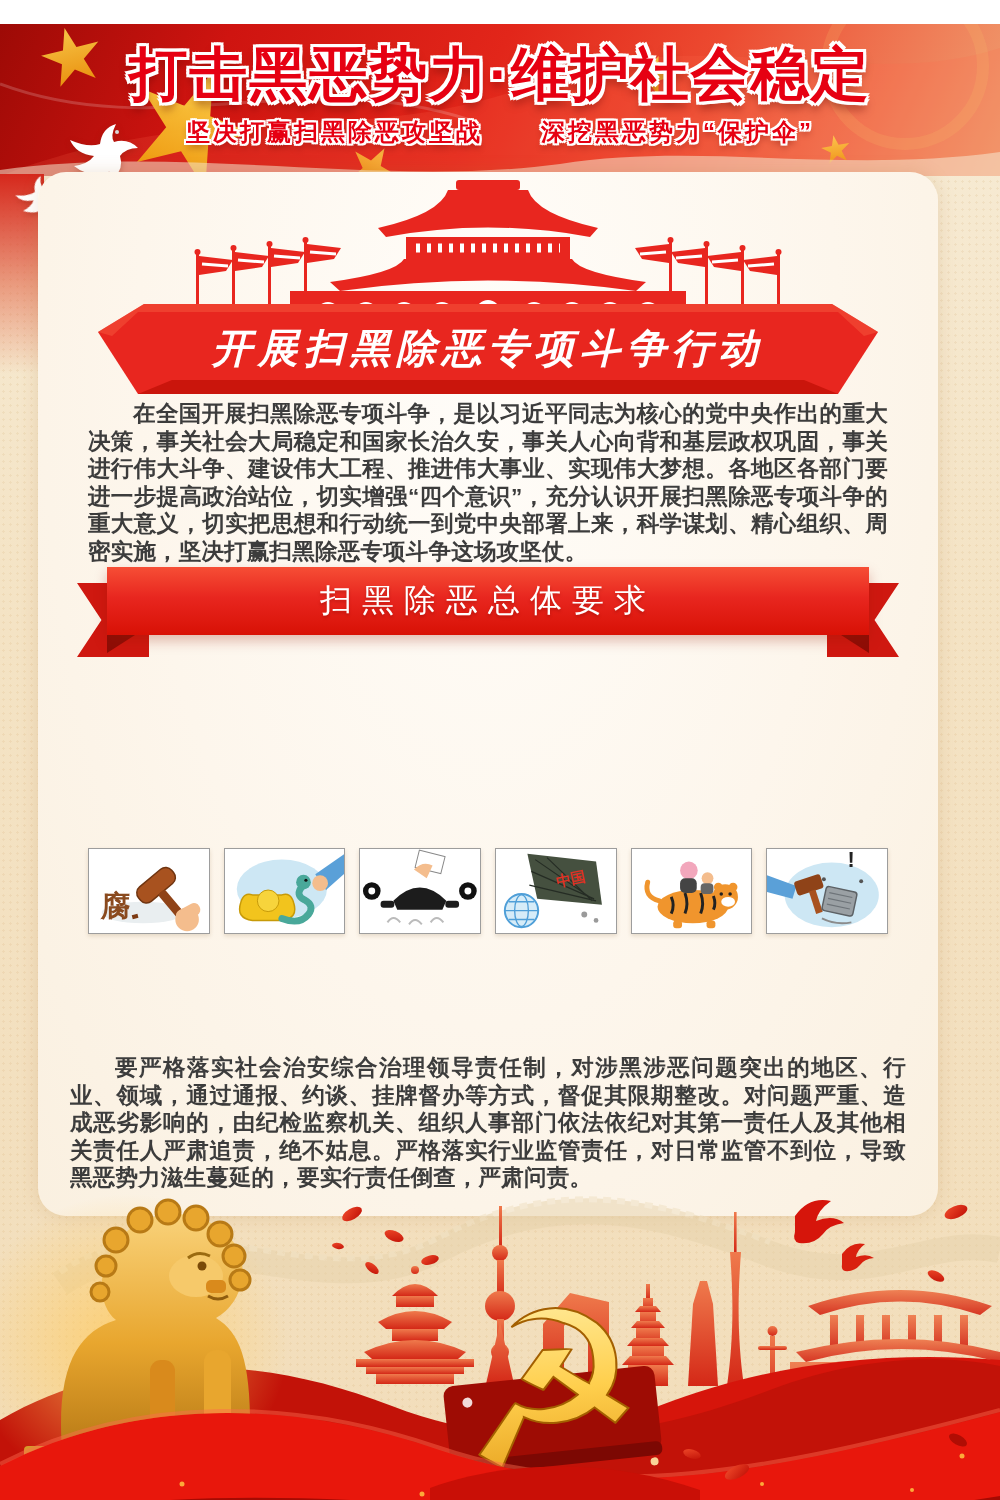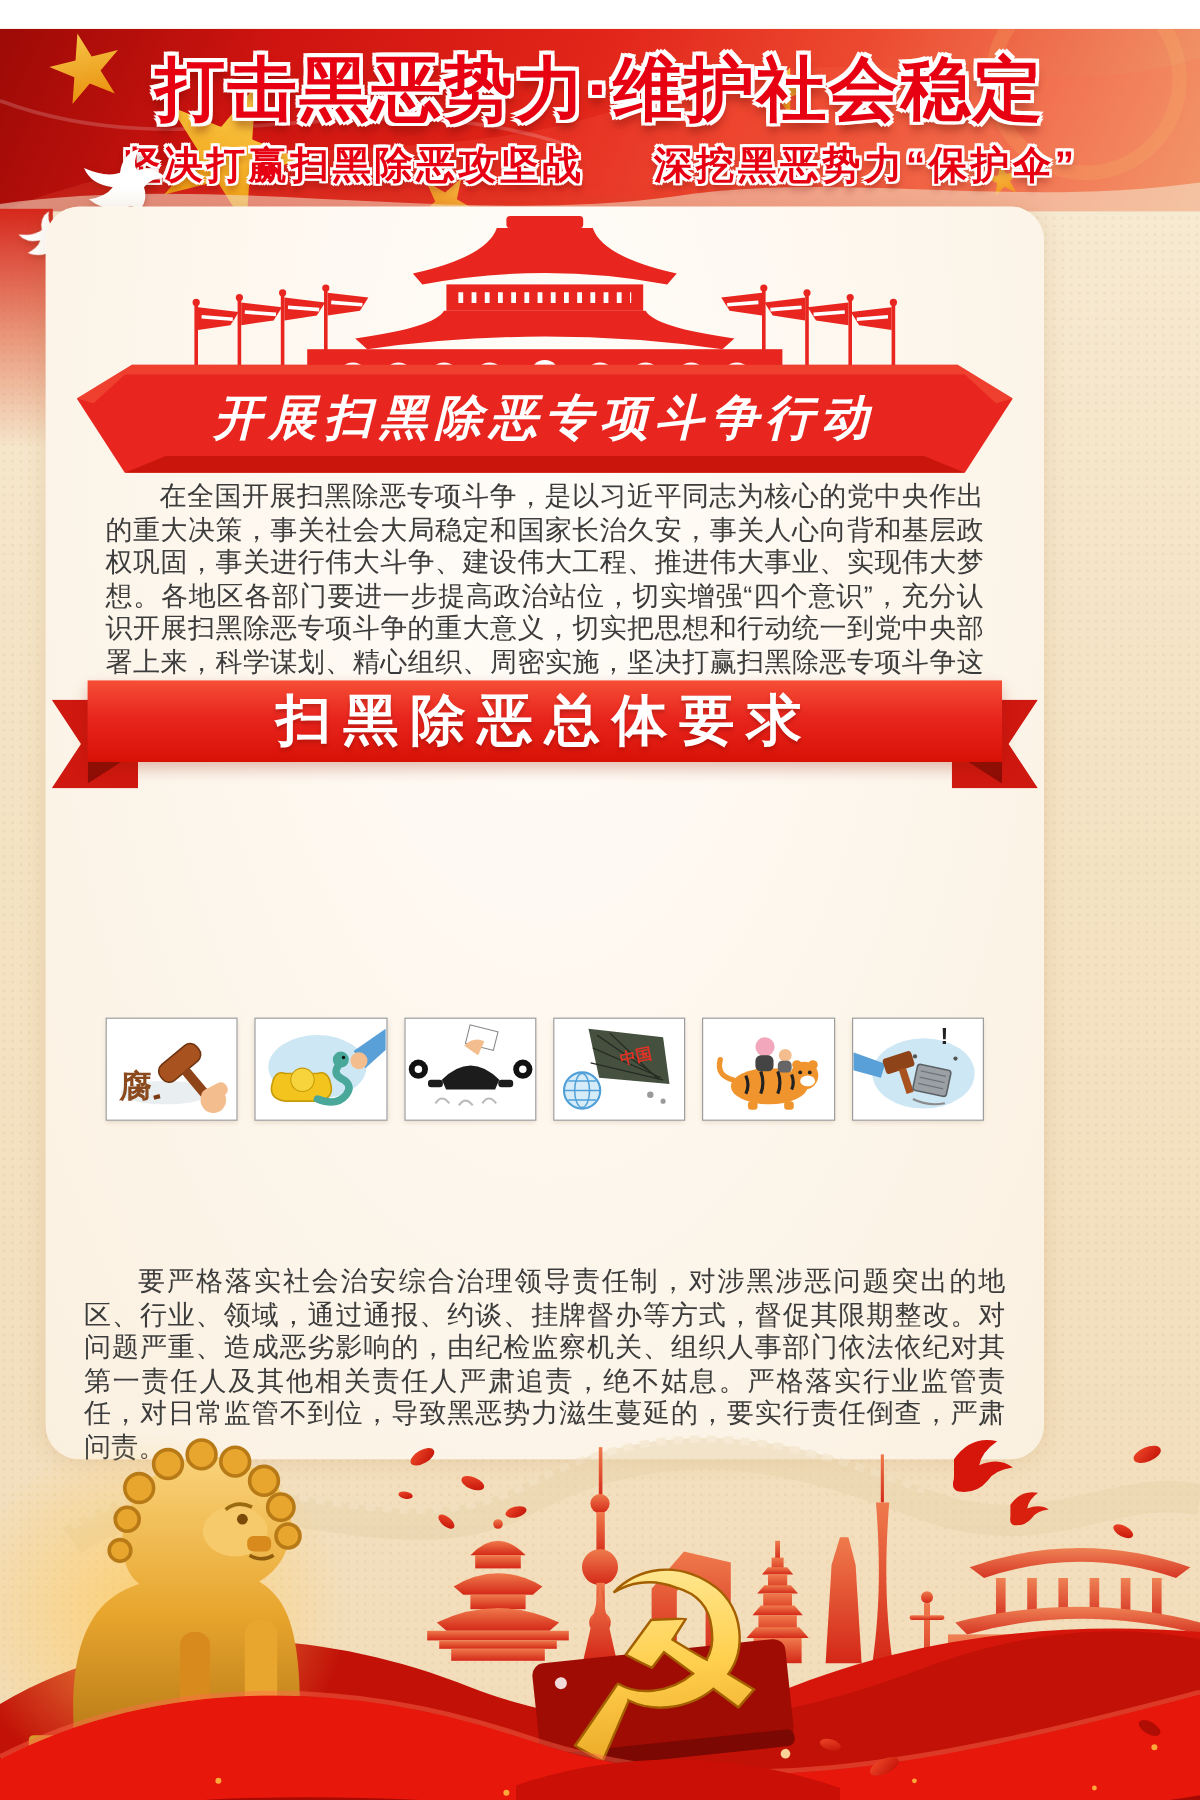--- a/index.html
+++ b/index.html
@@ -11,57 +11,57 @@
     background-size:7px 7px;}
   
   .header{position:absolute;top:0;left:0;width:1000px;height:152px;overflow:hidden;
     background:linear-gradient(115deg,#9d0a06 0%,#cf1410 22%,#e2261a 48%,#ec4a30 68%,#ef7a55 86%,#f0a071 100%);}
   .header .header-art{position:absolute;inset:0;}
   .title{position:absolute;top:12px;left:0;width:100%;margin:0;text-align:center;
     font-size:58px;font-weight:900;color:#e60012;letter-spacing:2px;
     text-shadow:-3px -3px 0 #fff,3px -3px 0 #fff,-3px 3px 0 #fff,3px 3px 0 #fff,
       -3px 0 0 #fff,3px 0 0 #fff,0 -3px 0 #fff,0 3px 0 #fff,0 7px 8px rgba(90,5,0,.5);}
   .subtitle{position:absolute;top:92px;left:0;width:100%;text-align:center;
-    font-size:32px;font-weight:900;color:#e60012;letter-spacing:3px;
+    font-size:24px;font-weight:900;color:#e60012;letter-spacing:3px;
     text-shadow:-2px -2px 0 #fff,2px -2px 0 #fff,-2px 2px 0 #fff,2px 2px 0 #fff,
       -2px 0 0 #fff,2px 0 0 #fff,0 -2px 0 #fff,0 2px 0 #fff,0 5px 6px rgba(90,5,0,.45);}
   .subtitle span{display:inline-block;}
   .subtitle .gap{width:58px;}
   .dove{position:absolute;filter:drop-shadow(0 2px 3px rgba(120,30,10,.35));}
   .dove1{top:98px;left:66px;width:78px;height:64px;}
   .dove2{top:152px;left:14px;width:52px;height:42px;transform:rotate(-18deg);}
   
   .left-wash{position:absolute;top:150px;left:0;width:44px;height:200px;
     background:linear-gradient(180deg,#d6281c 0%,rgba(224,90,60,.55) 55%,rgba(240,170,110,0) 100%);}
   
-  .panel{position:absolute;top:148px;left:38px;width:832px;height:1044px;border-radius:28px;
+  .panel{position:absolute;top:148px;left:38px;width:900px;height:1044px;border-radius:28px;
     background:radial-gradient(ellipse at 50% 18%,#fffdf9 0%,#fdf6ec 55%,#faf0e0 100%);
     box-shadow:0 0 18px rgba(170,110,50,.18);}
   .tiananmen-wrap{position:absolute;top:8px;left:50%;transform:translateX(-50%);width:780px;height:216px;}
   .tiananmen-wrap .tiananmen-svg{position:absolute;top:0;left:40px;width:700px;height:152px;}
   .tiananmen-wrap .ribbon1-svg{position:absolute;bottom:0;left:0;width:780px;height:94px;}
   .para{position:absolute;left:50px;right:50px;margin:0;font-size:22.5px;line-height:27.5px;
-    color:#3c3c3c;font-weight:400;text-align:justify;text-indent:2em;letter-spacing:.2px;}
+    color:#3c3c3c;font-weight:700;text-align:justify;text-indent:2em;letter-spacing:.2px;}
   .para.p1{top:228px;}
   .para.p2{top:500px;font-size:22px;line-height:26.6px;}
   .para.p3{top:882px;left:32px;right:32px;}
   
   .ribbon{position:absolute;left:50%;transform:translateX(-50%);width:822px;height:100px;}
   .ribbon.r2{top:395px;} .ribbon.r3{top:780px;}
   .ribbon .tail{position:absolute;top:16px;width:72px;height:74px;background:#cf1810;}
   .ribbon .tail.l{left:0;clip-path:polygon(0 0,100% 0,100% 100%,0 100%,34% 50%);}
   .ribbon .tail.r{right:0;clip-path:polygon(0 0,100% 0,66% 50%,100% 100%,0 100%);}
   .ribbon .fold{position:absolute;top:68px;width:28px;height:18px;background:#8e0d06;}
   .ribbon .fold.l{left:30px;clip-path:polygon(0 0,100% 0,0 100%);}
   .ribbon .fold.r{right:30px;clip-path:polygon(0 0,100% 0,100% 100%);}
   .ribbon .band{position:absolute;top:0;left:30px;right:30px;height:68px;
     background:linear-gradient(180deg,#f64e35 0%,#e8261f 45%,#d81105 100%);
     display:flex;align-items:center;justify-content:center;
     box-shadow:0 6px 12px rgba(150,25,5,.28);}
-  .ribbon .band span{font-size:46px;font-weight:700;color:#fff;letter-spacing:10px;
+  .ribbon .band span{font-size:32px;font-weight:400;color:#fff;letter-spacing:10px;
     text-shadow:0 2px 3px rgba(120,10,0,.35);}
   
   .cartoons{position:absolute;top:676px;left:50px;right:50px;height:86px;
     display:flex;justify-content:space-between;gap:14px;}
   .cartoon{flex:1 1 0;margin:0;background:#fff;border:1px solid #9d9d9d;
     box-shadow:0 2px 4px rgba(120,90,40,.18);overflow:hidden;}
   .cartoon svg{display:block;width:100%;height:100%;}
   
   .bottom-art{position:absolute;left:0;bottom:0;width:1000px;height:370px;}
 </style>

